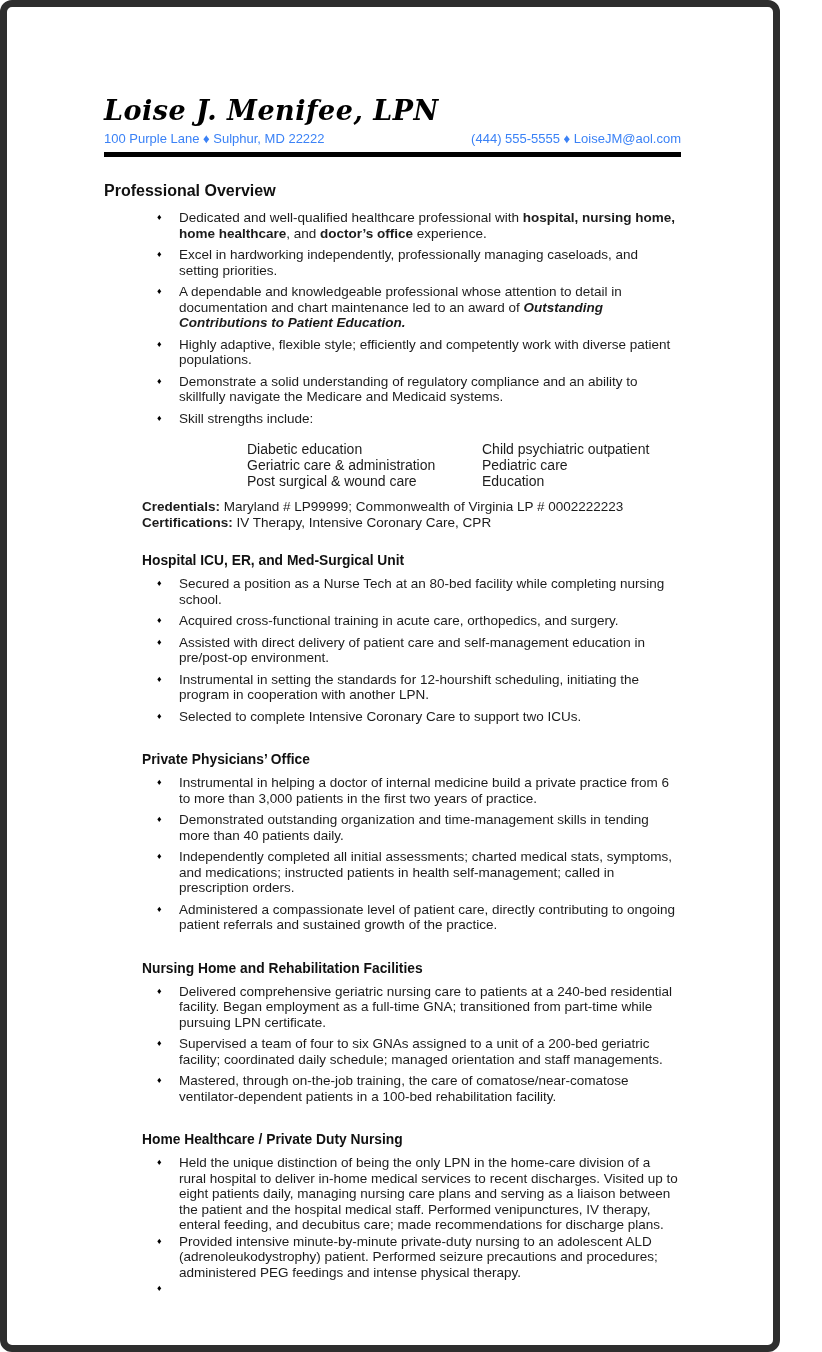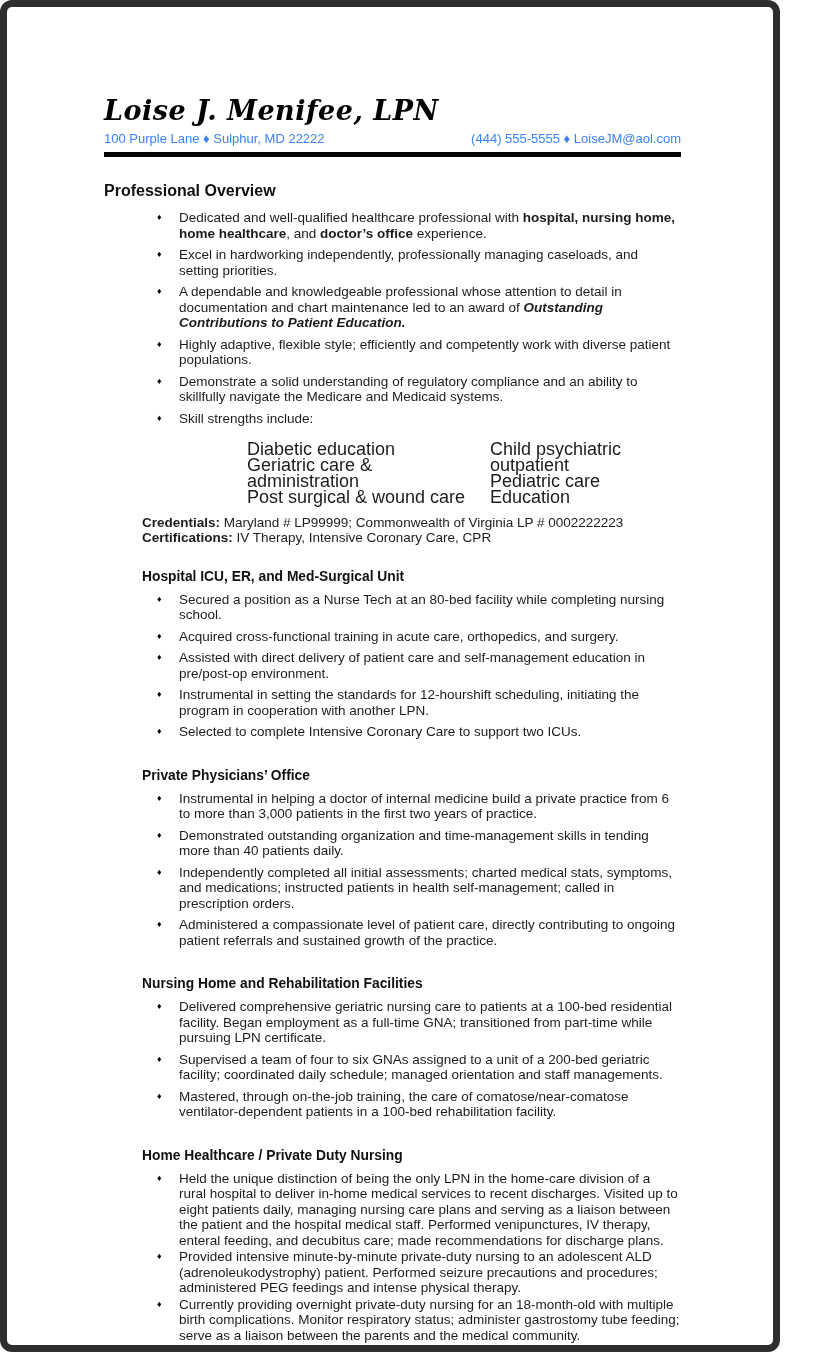--- a/index.html
+++ b/index.html
@@ -75,22 +75,22 @@
   }
   .bullet-body { flex: 1 1 auto; max-width: 560px; }
   .b { font-weight: 700; }
   .bi { font-weight: 700; font-style: italic; }
 
   
   .skills-grid {
     margin: 16px 0 8px 143px;
     display: grid;
     grid-template-columns: 235px auto;
-    column-gap: 8px;
-    font-size: 18px;
+    column-gap: 0;
+    font-size: 14px;
     line-height: 15.5px;
   }
   .skills-col div { margin-bottom: 0.5px; }
 
   
   .credentials-block {
     margin: 9px 0 0 38px;
     font-size: 13.5px;
     line-height: 15.5px;
   }
@@ -224,21 +224,21 @@
             <span class="bullet-body">Administered a compassionate level of patient care, directly contributing to ongoing patient referrals and sustained growth of the practice.</span>
           </li>
         </ul>
       </div>
 
       <div class="sub-block tight">
         <h3 class="sub-heading">Nursing Home and Rehabilitation Facilities</h3>
         <ul class="bullets">
           <li class="bullet">
             <span class="diamond">♦</span>
-            <span class="bullet-body">Delivered comprehensive geriatric nursing care to patients at a 100-bed residential facility. Began employment as a full-time GNA; transitioned from part-time while pursuing LPN certificate.</span>
+            <span class="bullet-body">Delivered comprehensive geriatric nursing care to patients at a 240-bed residential facility. Began employment as a full-time GNA; transitioned from part-time while pursuing LPN certificate.</span>
           </li>
           <li class="bullet">
             <span class="diamond">♦</span>
             <span class="bullet-body">Supervised a team of four to six GNAs assigned to a unit of a 200-bed geriatric facility; coordinated daily schedule; managed orientation and staff managements.</span>
           </li>
           <li class="bullet">
             <span class="diamond">♦</span>
             <span class="bullet-body">Mastered, through on-the-job training, the care of comatose/near-comatose ventilator-dependent patients in a 100-bed rehabilitation facility.</span>
           </li>
         </ul>
@@ -250,20 +250,19 @@
           <li class="bullet">
             <span class="diamond">♦</span>
             <span class="bullet-body">Held the unique distinction of being the only LPN in the home-care division of a rural hospital to deliver in-home medical services to recent discharges. Visited up to eight patients daily, managing nursing care plans and serving as a liaison between the patient and the hospital medical staff. Performed venipunctures, IV therapy, enteral feeding, and decubitus care; made recommendations for discharge plans.</span>
           </li>
           <li class="bullet">
             <span class="diamond">♦</span>
             <span class="bullet-body">Provided intensive minute-by-minute private-duty nursing to an adolescent ALD (adrenoleukodystrophy) patient. Performed seizure precautions and procedures; administered PEG feedings and intense physical therapy.</span>
           </li>
           <li class="bullet">
             <span class="diamond">♦</span>
-            <span class="bullet-body">Currently providing overnight private-duty nursing for an 18-month-old with multiple birth complications. Monitor respiratory status; administer gastrostomy tube feeding; serve as a liaison between the parents and the medical community.</span>
           </li>
         </ul>
       </div>
     </section>
 
   </div>
 </div>
 
 </body></html>

